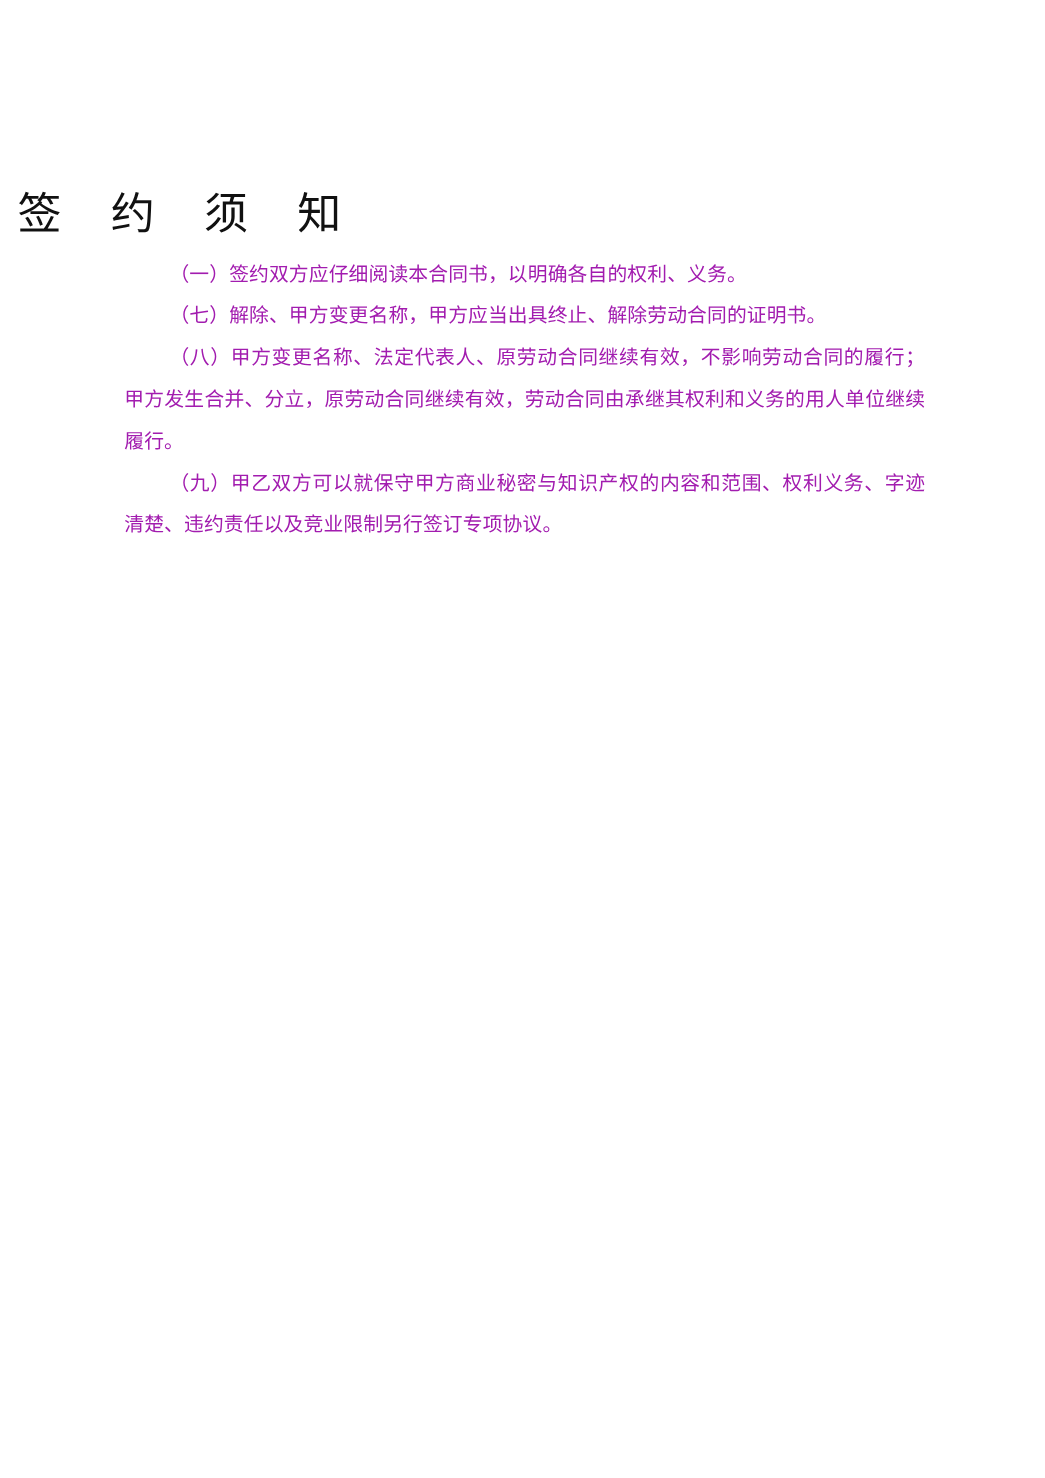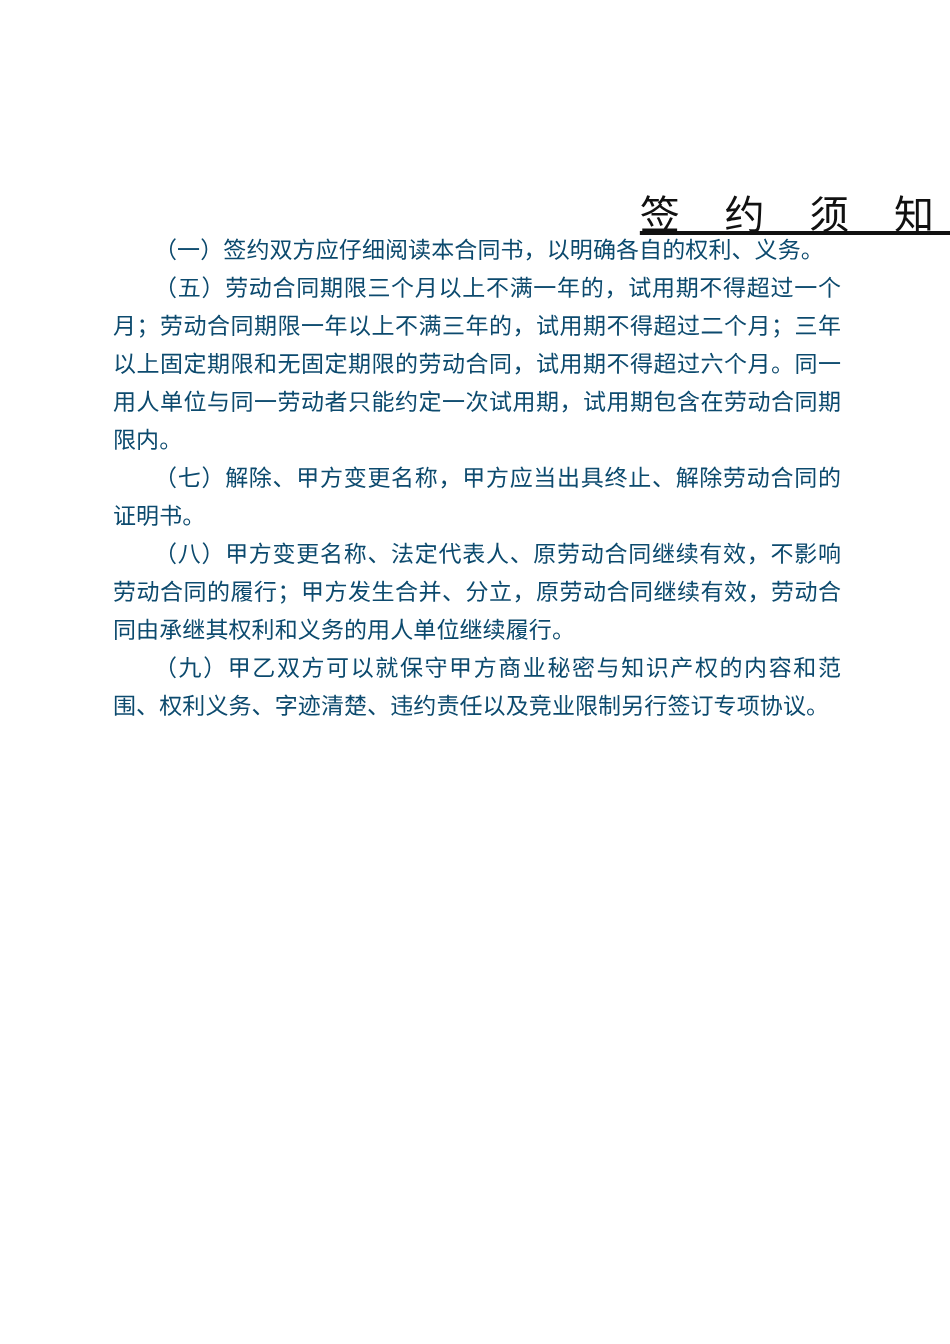--- a/index.html
+++ b/index.html
@@ -15,70 +15,68 @@
     height: 1344px;
     background: #ffffff;
     overflow: hidden;
     font-family: "DejaVu Serif", "Liberation Serif", serif;
     color: #1a1a1a;
     box-sizing: border-box;
   }
 
   .doc-title {
     position: absolute;
-    top: 164px;
+    top: 144px;
     left: 0;
     width: 950px;
-    text-align: right;
+    text-align: left;
     font-family: "DejaVu Serif", "Liberation Serif", serif;
     font-size: 40px;
     line-height: 48px;
     font-weight: 400;
     letter-spacing: 16px;
     text-indent: 16px;
     color: #111111;
     white-space: nowrap;
-    text-decoration: underline;
   }
 
   .body-block {
     position: absolute;
     top: 232px;
     left: 113px;
     width: 728px;
   }
 
   .para {
-    font-size: 23px;
+    font-size: 18px;
     line-height: 38px;
     text-align: justify;
     text-align-last: left;
     text-justify: inter-character;
     margin: 0 0 0 0;
     text-indent: 41px;
-    color: #0c4a6e;
+    color: #a21caf;
     word-break: break-all;
-    font-family: Liberation Serif, serif;
+    font-family: Liberation Mono, monospace;
     letter-spacing: 0.1px;
   }
 
   
   .tail-space {
     height: 240px;
   }
 </style>
 </head>
 <body>
 
 <div class="page">
 
   <h1 class="doc-title">签 约 须 知</h1>
 
   <div class="body-block">
     <p class="para">（一）签约双方应仔细阅读本合同书，以明确各自的权利、义务。</p>
-    <p class="para">（五）劳动合同期限三个月以上不满一年的，试用期不得超过一个月；劳动合同期限一年以上不满三年的，试用期不得超过二个月；三年以上固定期限和无固定期限的劳动合同，试用期不得超过六个月。同一用人单位与同一劳动者只能约定一次试用期，试用期包含在劳动合同期限内。</p>
     <p class="para">（七）解除、甲方变更名称，甲方应当出具终止、解除劳动合同的证明书。</p>
     <p class="para">（八）甲方变更名称、法定代表人、原劳动合同继续有效，不影响劳动合同的履行；甲方发生合并、分立，原劳动合同继续有效，劳动合同由承继其权利和义务的用人单位继续履行。</p>
     <p class="para">（九）甲乙双方可以就保守甲方商业秘密与知识产权的内容和范围、权利义务、字迹清楚、违约责任以及竞业限制另行签订专项协议。</p>
     <div class="tail-space"></div>
   </div>
 
 </div>
 
 </body></html>

